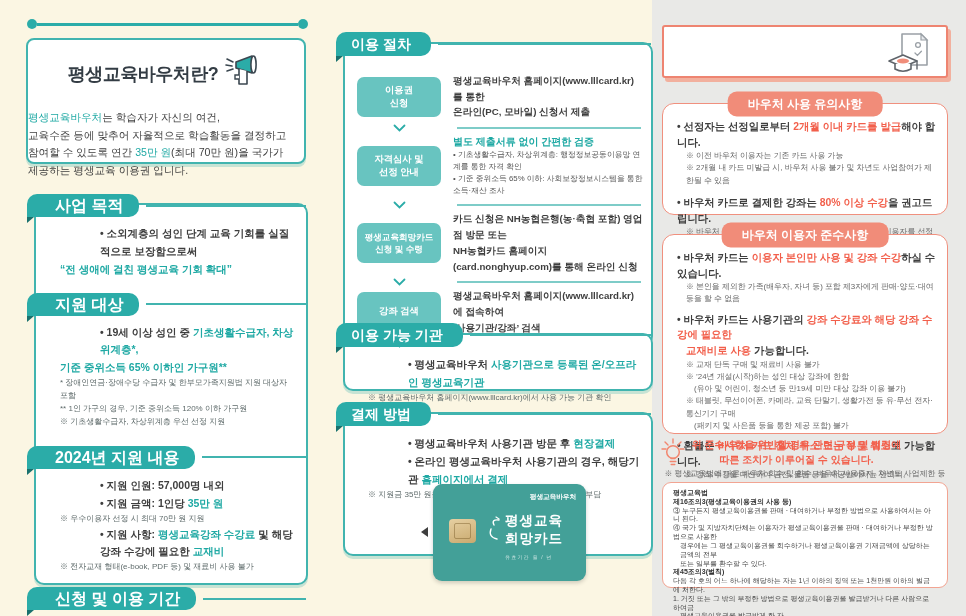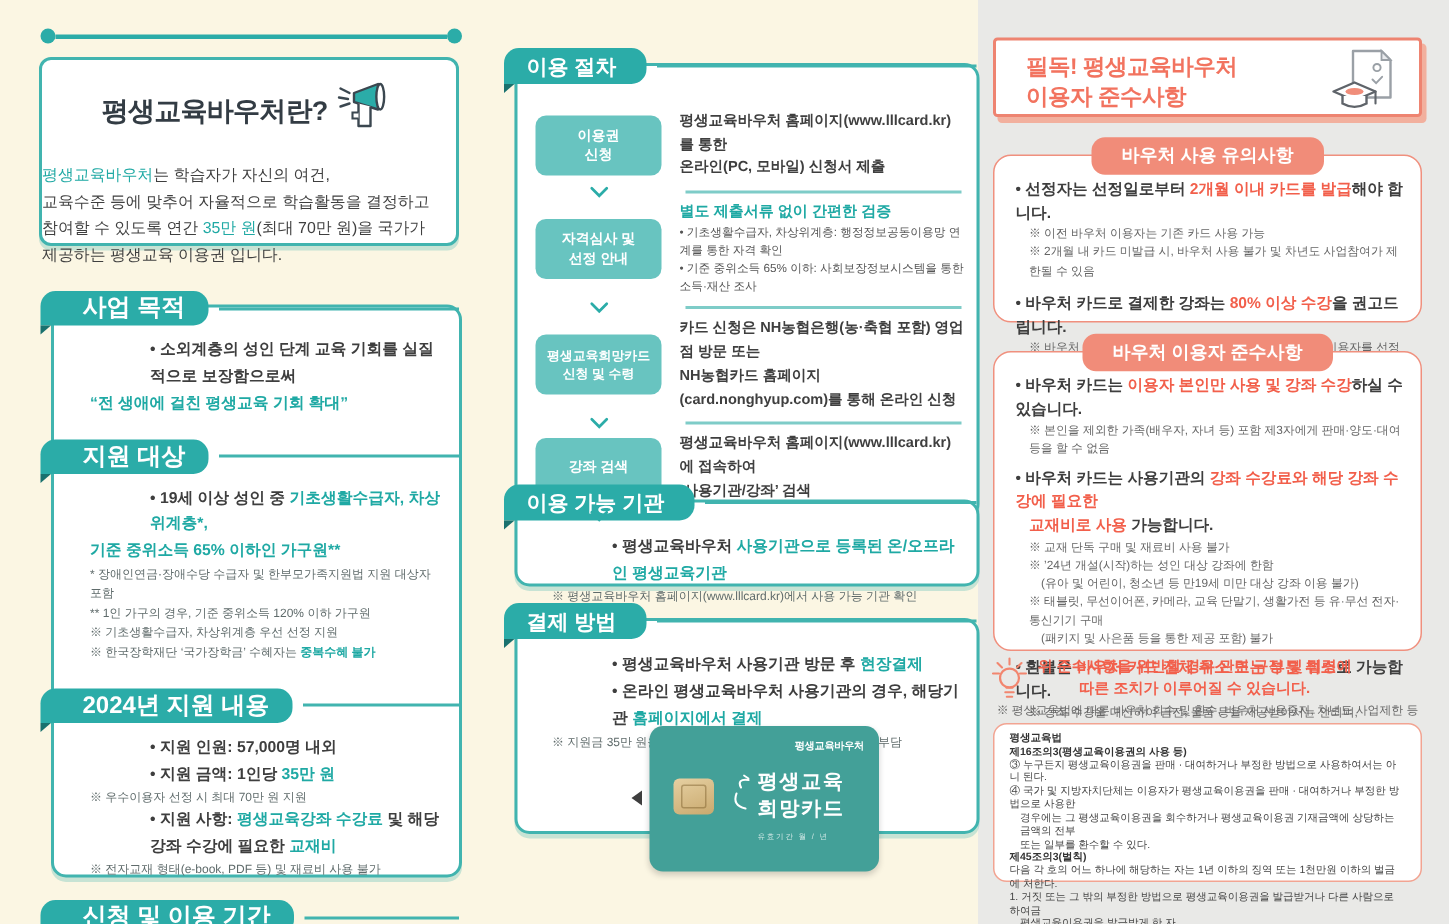--- a/index.html
+++ b/index.html
@@ -132,21 +132,20 @@
       <div class="shead">
         <div class="stab">지원 대상</div>
         <div class="sline"></div>
       </div>
       <div class="sbody">
         <p class="bullet"><span>19세 이상 성인 중 </span><span class="em">기초생활수급자, 차상위계층*,</span></p>
         <p class="cont em">기준 중위소득 65% 이하인 가구원**</p>
         <p class="note">* 장애인연금·장애수당 수급자 및 한부모가족지원법 지원 대상자 포함</p>
         <p class="note">** 1인 가구의 경우, 기준 중위소득 120% 이하 가구원</p>
         <p class="note">※ 기초생활수급자, 차상위계층 우선 선정 지원</p>
-        <p class="note"><span>※ 한국장학재단 ‘국가장학금’ 수혜자는 </span><span class="em" style="font-weight:bold">중복수혜 불가</span></p>
       </div>
     </div>
 
     <div class="sec sec3">
       <div class="shead">
         <div class="stab">2024년 지원 내용</div>
         <div class="sline"></div>
       </div>
       <div class="sbody">
         <p class="bullet"><span>지원 인원: 57,000명 내외</span></p>
@@ -276,23 +275,20 @@
         <path d="M10 1 l3 2" stroke="#fff" stroke-width="1.2" stroke-linecap="round"></path>
       </svg>
       <div class="hcard-name">
         <span>평생교육</span><br><span>희망카드</span>
       </div>
       <div class="hcard-exp">유효기간  월 / 년</div>
     </div>
   </div>
 
   <div class="alert-header">
-    <div class="alert-title">
-      <span>필독! 평생교육바우처</span><br><span>이용자 준수사항</span>
-    </div>
     <svg class="alert-icon" width="44" height="46" viewBox="0 0 44 46">
       <path d="M15 3 h19 l6 6 v25 h-25 z" fill="#fff" stroke="#9AA0A6" stroke-width="1.6" stroke-linejoin="round"></path>
       <path d="M34 3 l6 6 h-6 z" fill="#E8EAED" stroke="#9AA0A6" stroke-width="1.2"></path>
       <circle cx="31" cy="14" r="2.4" fill="none" stroke="#9AA0A6" stroke-width="1.3"></circle>
       <path d="M28 22 l2.4 2.4 l4 -4.2" fill="none" stroke="#9AA0A6" stroke-width="1.3" stroke-linecap="round"></path>
       <path d="M2 30 L16 24 L30 30 L16 36 Z" fill="#fff" stroke="#5F646A" stroke-width="1.6" stroke-linejoin="round"></path>
       <ellipse cx="16" cy="30" rx="6" ry="2.4" fill="#F08D7A"></ellipse>
       <path d="M8 33 v5 q8 4.5 16 0 v-5" fill="#fff" stroke="#5F646A" stroke-width="1.6"></path>
       <path d="M30 30 v8" stroke="#5F646A" stroke-width="1.4" stroke-linecap="round"></path>
     </svg>

